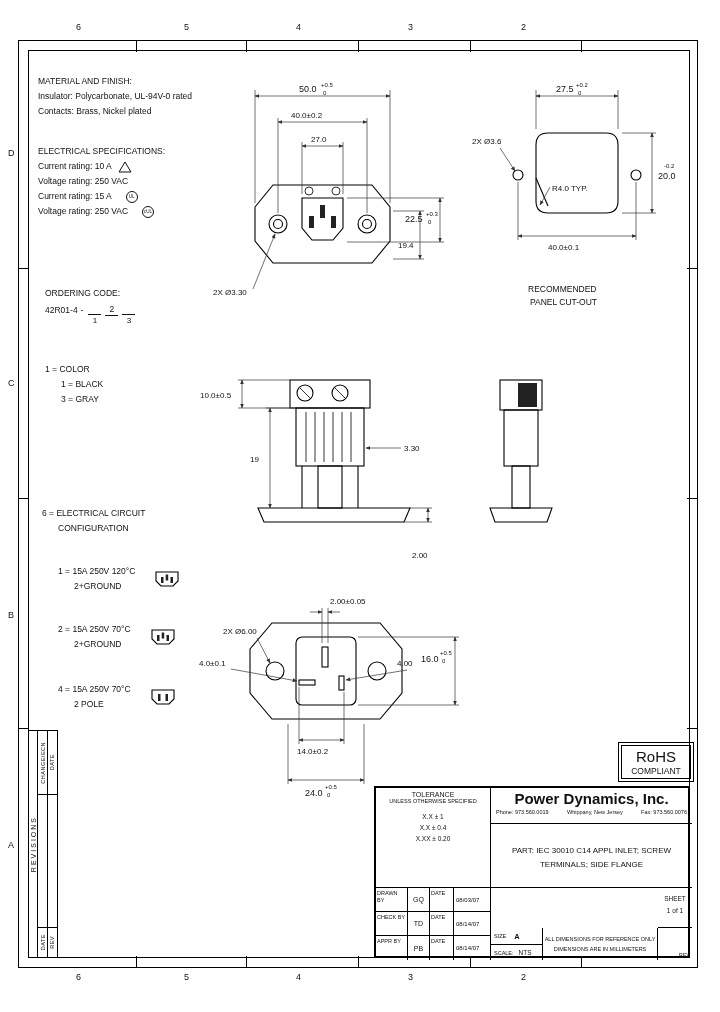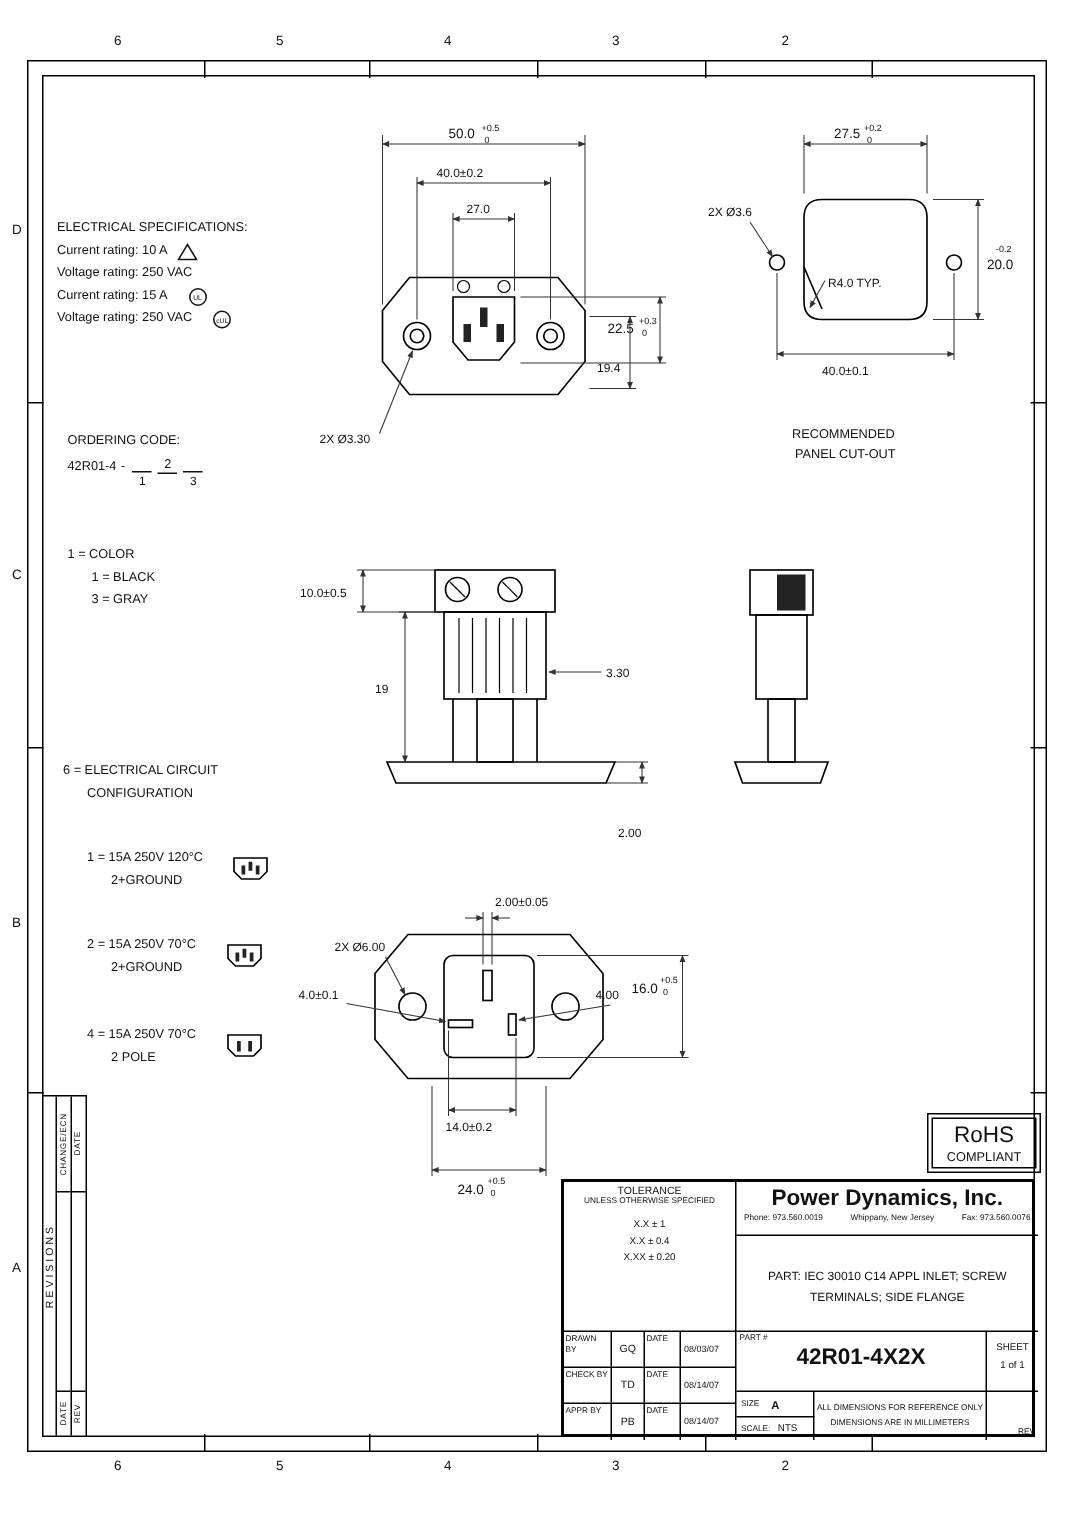--- a/index.html
+++ b/index.html
@@ -5,21 +5,21 @@
   *{margin:0;padding:0;box-sizing:border-box}
   html,body{width:720px;height:1012px;background:#fff;color:#111;
     font-family:"Liberation Sans",sans-serif;position:relative;overflow:hidden}
   .abs{position:absolute}
   .sheet{position:absolute;inset:0;background:#fff}
   .border-outer{position:absolute;left:18px;top:40px;width:680px;height:928px;border:1px solid #000}
   .border-inner{position:absolute;left:28px;top:50px;width:662px;height:908px;border:1.5px solid #000}
   .zone{position:absolute;font-size:9px}
   .tick{position:absolute;background:#000}
   .txt{position:absolute;font-size:8.5px;line-height:15px;white-space:nowrap}
-  .row{display:flex;align-items:flex-end;gap:6px}
+  .row{display:flex;align-items:center;gap:6px}
   .ind{padding-left:16px}
   
   .ord-row{display:flex;align-items:flex-start;margin-top:2px}
   .ord-sep{margin:0 3px}
   .ord-slot{display:inline-flex;flex-direction:column;width:13px;text-align:center;margin:0 2px}
   .ord-top{border-bottom:1px solid #111;min-height:12px;line-height:12px}
   .ord-bot{font-size:8px;line-height:11px;min-height:11px}
   
   .cfg{position:absolute;display:flex;align-items:center;gap:17px;font-size:8.5px;line-height:15px;white-space:nowrap}
   
@@ -118,20 +118,25 @@
   <div class="tick" style="left:358px;top:956px;width:1px;height:12px"></div>
   <div class="tick" style="left:470px;top:956px;width:1px;height:12px"></div>
   <div class="tick" style="left:581px;top:956px;width:1px;height:12px"></div>
   <div class="tick" style="left:18px;top:268px;width:11px;height:1px"></div>
   <div class="tick" style="left:18px;top:498px;width:11px;height:1px"></div>
   <div class="tick" style="left:18px;top:728px;width:11px;height:1px"></div>
   <div class="tick" style="left:687px;top:268px;width:11px;height:1px"></div>
   <div class="tick" style="left:687px;top:498px;width:11px;height:1px"></div>
   <div class="tick" style="left:687px;top:728px;width:11px;height:1px"></div>
 
+  <div class="txt" style="left:38px;top:74px" actable="false">
+    <div>MATERIAL AND FINISH:</div>
+    <div>Insulator: Polycarbonate, UL-94V-0 rated</div>
+    <div>Contacts: Brass, Nickel plated</div>
+  </div>
 
   <div class="txt" style="left:38px;top:144px">
     <div>ELECTRICAL SPECIFICATIONS:</div>
     <div class="row">
       <span>Current rating: 10 A</span>
       <svg width="14" height="12" viewBox="0 0 14 12">
         <polygon points="7,1 13,11 1,11" fill="none" stroke="#111" stroke-width="1"></polygon>
       </svg>
     </div>
     <div class="row">
@@ -460,24 +465,20 @@
         <span class="sig-dlabel">DATE</span>
         <span class="sig-date">08/14/07</span>
       </div>
       <div class="sigrow">
         <span class="sig-label">APPR BY</span>
         <span class="sig-name">PB</span>
         <span class="sig-dlabel">DATE</span>
         <span class="sig-date">08/14/07</span>
       </div>
     </div>
-    <div class="cell pn-cell">
-      <div class="pn-label">PART #</div>
-      <div class="pn-num">42R01-4X2X</div>
-    </div>
     <div class="cell sheet-cell">
       <div>SHEET</div>
       <div>1 of 1</div>
     </div>
     <div class="cell size-cell">
       <span class="size-l">SIZE</span>
       <span class="size-v">A</span>
     </div>
     <div class="cell scale-cell">
       <span class="scale-l">SCALE:</span>

